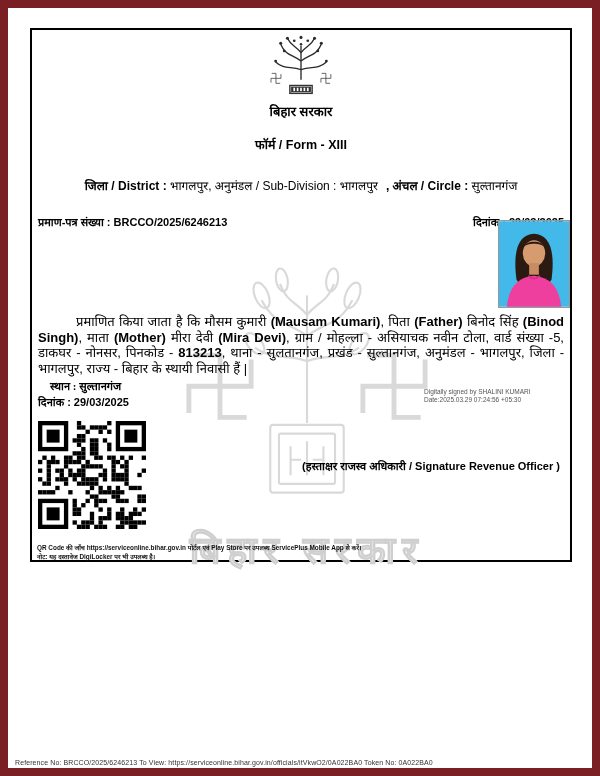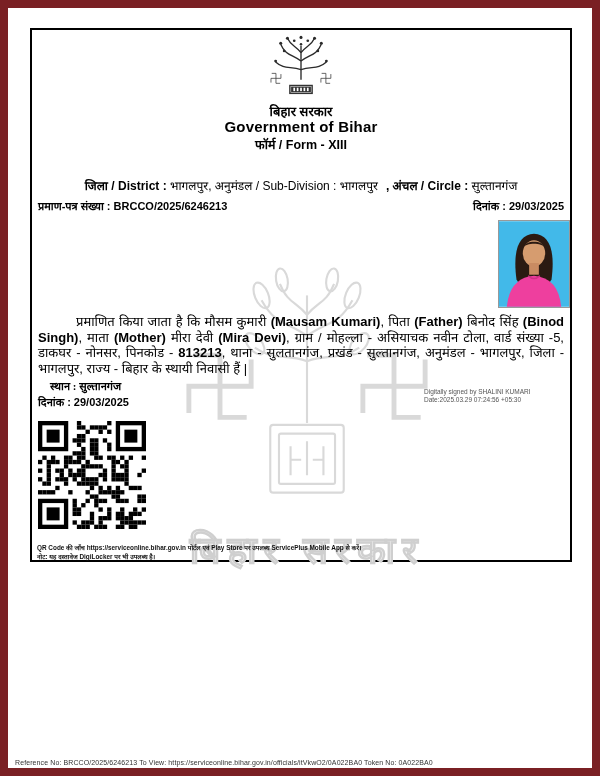--- a/index.html
+++ b/index.html
@@ -14,21 +14,21 @@
   }
   .center{text-align:center;}
   .abs{position:absolute;}
   .emblem{left:0;right:0;top:4px;height:66px;display:flex;justify-content:center;}
   .govt-hi{left:0;right:0;top:72px;font-size:13px;font-weight:bold;}
   .govt-en{left:0;right:0;top:88px;font-size:15px;font-weight:bold;letter-spacing:.2px;}
   .form-line{left:0;right:0;top:106px;font-size:12.5px;font-weight:bold;text-align:center;}
   .cert-title{left:0;right:0;top:130px;font-size:12.5px;font-weight:bold;}
   .district-line{left:0;right:0;top:147px;font-size:12px;}
   .district-line span{white-space:pre-wrap;}
-  .meta-row{left:6px;right:6px;top:168px;font-size:11px;font-weight:bold;display:flex;justify-content:space-between;}
+  .meta-row{left:6px;right:6px;top:184px;font-size:11px;font-weight:bold;display:flex;justify-content:space-between;}
   .photo{left:466px;top:190px;width:72px;height:88px;border:1px solid #999;box-sizing:border-box;}
   .body-par{
     left:6px;right:6px;top:284px;font-size:13px;line-height:15.5px;
     text-align:justify;text-indent:38px;
   }
   .place-line{left:18px;top:348px;font-size:11px;font-weight:bold;font-family:Liberation Serif, serif;}
   .date-line{left:6px;top:364px;font-size:11px;font-weight:bold;}
   .digital-sig{left:392px;top:358px;width:175px;font-size:6.5px;line-height:8px;color:#555;}
   .qr{left:6px;top:391px;width:108px;height:108px;}
   .sign-line{right:10px;top:428px;font-size:11px;font-weight:bold;text-align:right;left:200px;}
@@ -112,21 +112,20 @@
           <rect x="61" y="63.5" width="2" height="4"></rect>
             <rect x="65" y="63.5" width="2" height="4"></rect>
           <rect x="69" y="63.5" width="2" height="4"></rect>
             <rect x="73" y="63.5" width="2" height="4"></rect>
           <rect x="77" y="63.5" width="2" height="4"></rect>
         </g>
       </svg>
     </div>
 
     <div class="abs center govt-hi z1">बिहार सरकार</div>
-    <div class="abs center govt-en z1">Government of Bihar</div>
     <div class="abs center form-line z1">फॉर्म / Form - XIII</div>
 
     <div class="abs center district-line z1"><span style="font-weight: bold; margin-top: 7px;">जिला / District : </span><span>भागलपुर</span><span style="font-weight: normal;">, अनुमंडल / Sub-Division : </span><span>भागलपुर</span><span style="font-weight: bold; margin-left: 8px;">, अंचल / Circle : </span><span>सुल्तानगंज</span></div>
 
     <div class="abs meta-row z1">
       <span>प्रमाण-पत्र संख्या : BRCCO/2025/6246213</span>
       <span>दिनांक : 29/03/2025</span>
     </div>
 
     <div class="abs photo z1">
@@ -356,20 +355,21 @@
           <rect x="4.3" y="4.3" width="21.5" height="21.5" fill="#fff"></rect>
           <rect x="8.6" y="8.6" width="12.899999999999999" height="12.899999999999999" fill="#000"></rect>
           <rect x="77.39999999999999" y="0" width="30.099999999999998" height="30.099999999999998" fill="#000"></rect>
           <rect x="81.7" y="4.3" width="21.5" height="21.5" fill="#fff"></rect>
           <rect x="86" y="8.6" width="12.899999999999999" height="12.899999999999999" fill="#000"></rect>
           <rect x="0" y="77.39999999999999" width="30.099999999999998" height="30.099999999999998" fill="#000"></rect>
           <rect x="4.3" y="81.7" width="21.5" height="21.5" fill="#fff"></rect>
           <rect x="8.6" y="86" width="12.899999999999999" height="12.899999999999999" fill="#000"></rect>
         </svg></div>
 
+    <div class="abs sign-line z1">(हस्ताक्षर राजस्व अधिकारी / Signature Revenue Officer )</div>
 
     <div class="abs notes z1">
       <div>QR Code की जाँच https://serviceonline.bihar.gov.in पोर्टल एवं Play Store पर उपलब्ध ServicePlus Mobile App से करें।</div>
       <div>नोट: यह दस्तावेज DigiLocker पर भी उपलब्ध है।</div>
     </div>
 
   </div>
 
   <div class="footer">Reference No: BRCCO/2025/6246213 To View: https://serviceonline.bihar.gov.in/officials/itVkwO2/0A022BA0 Token No: 0A022BA0</div>
 

